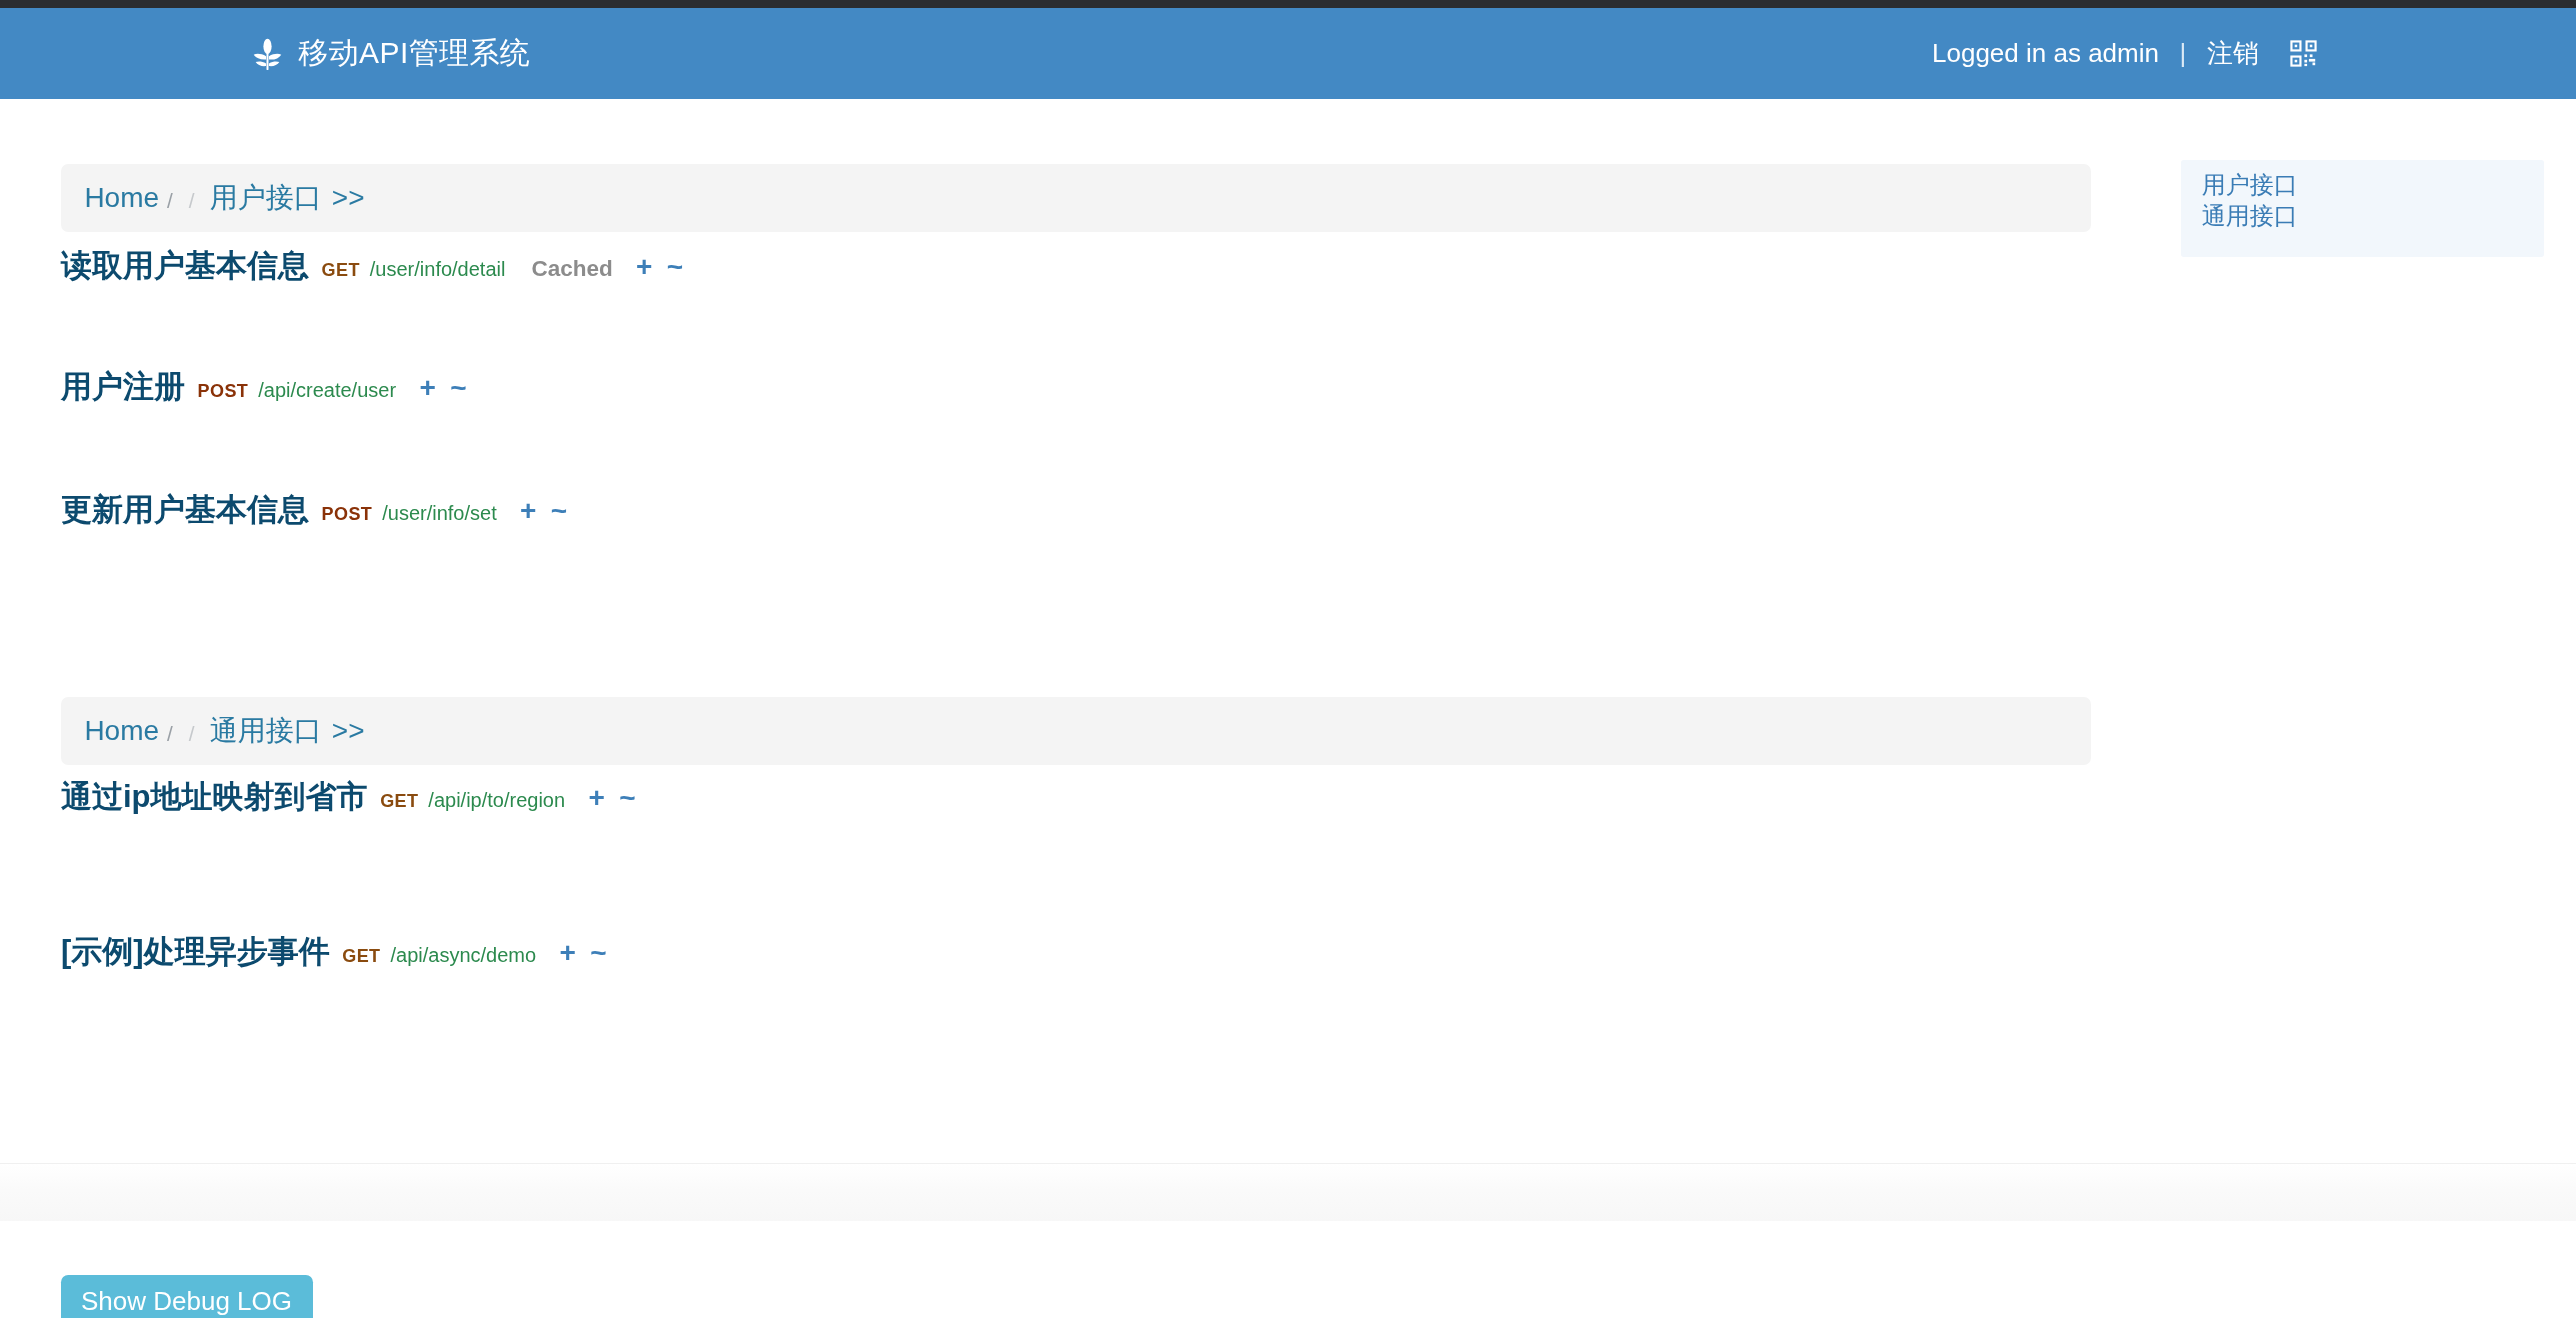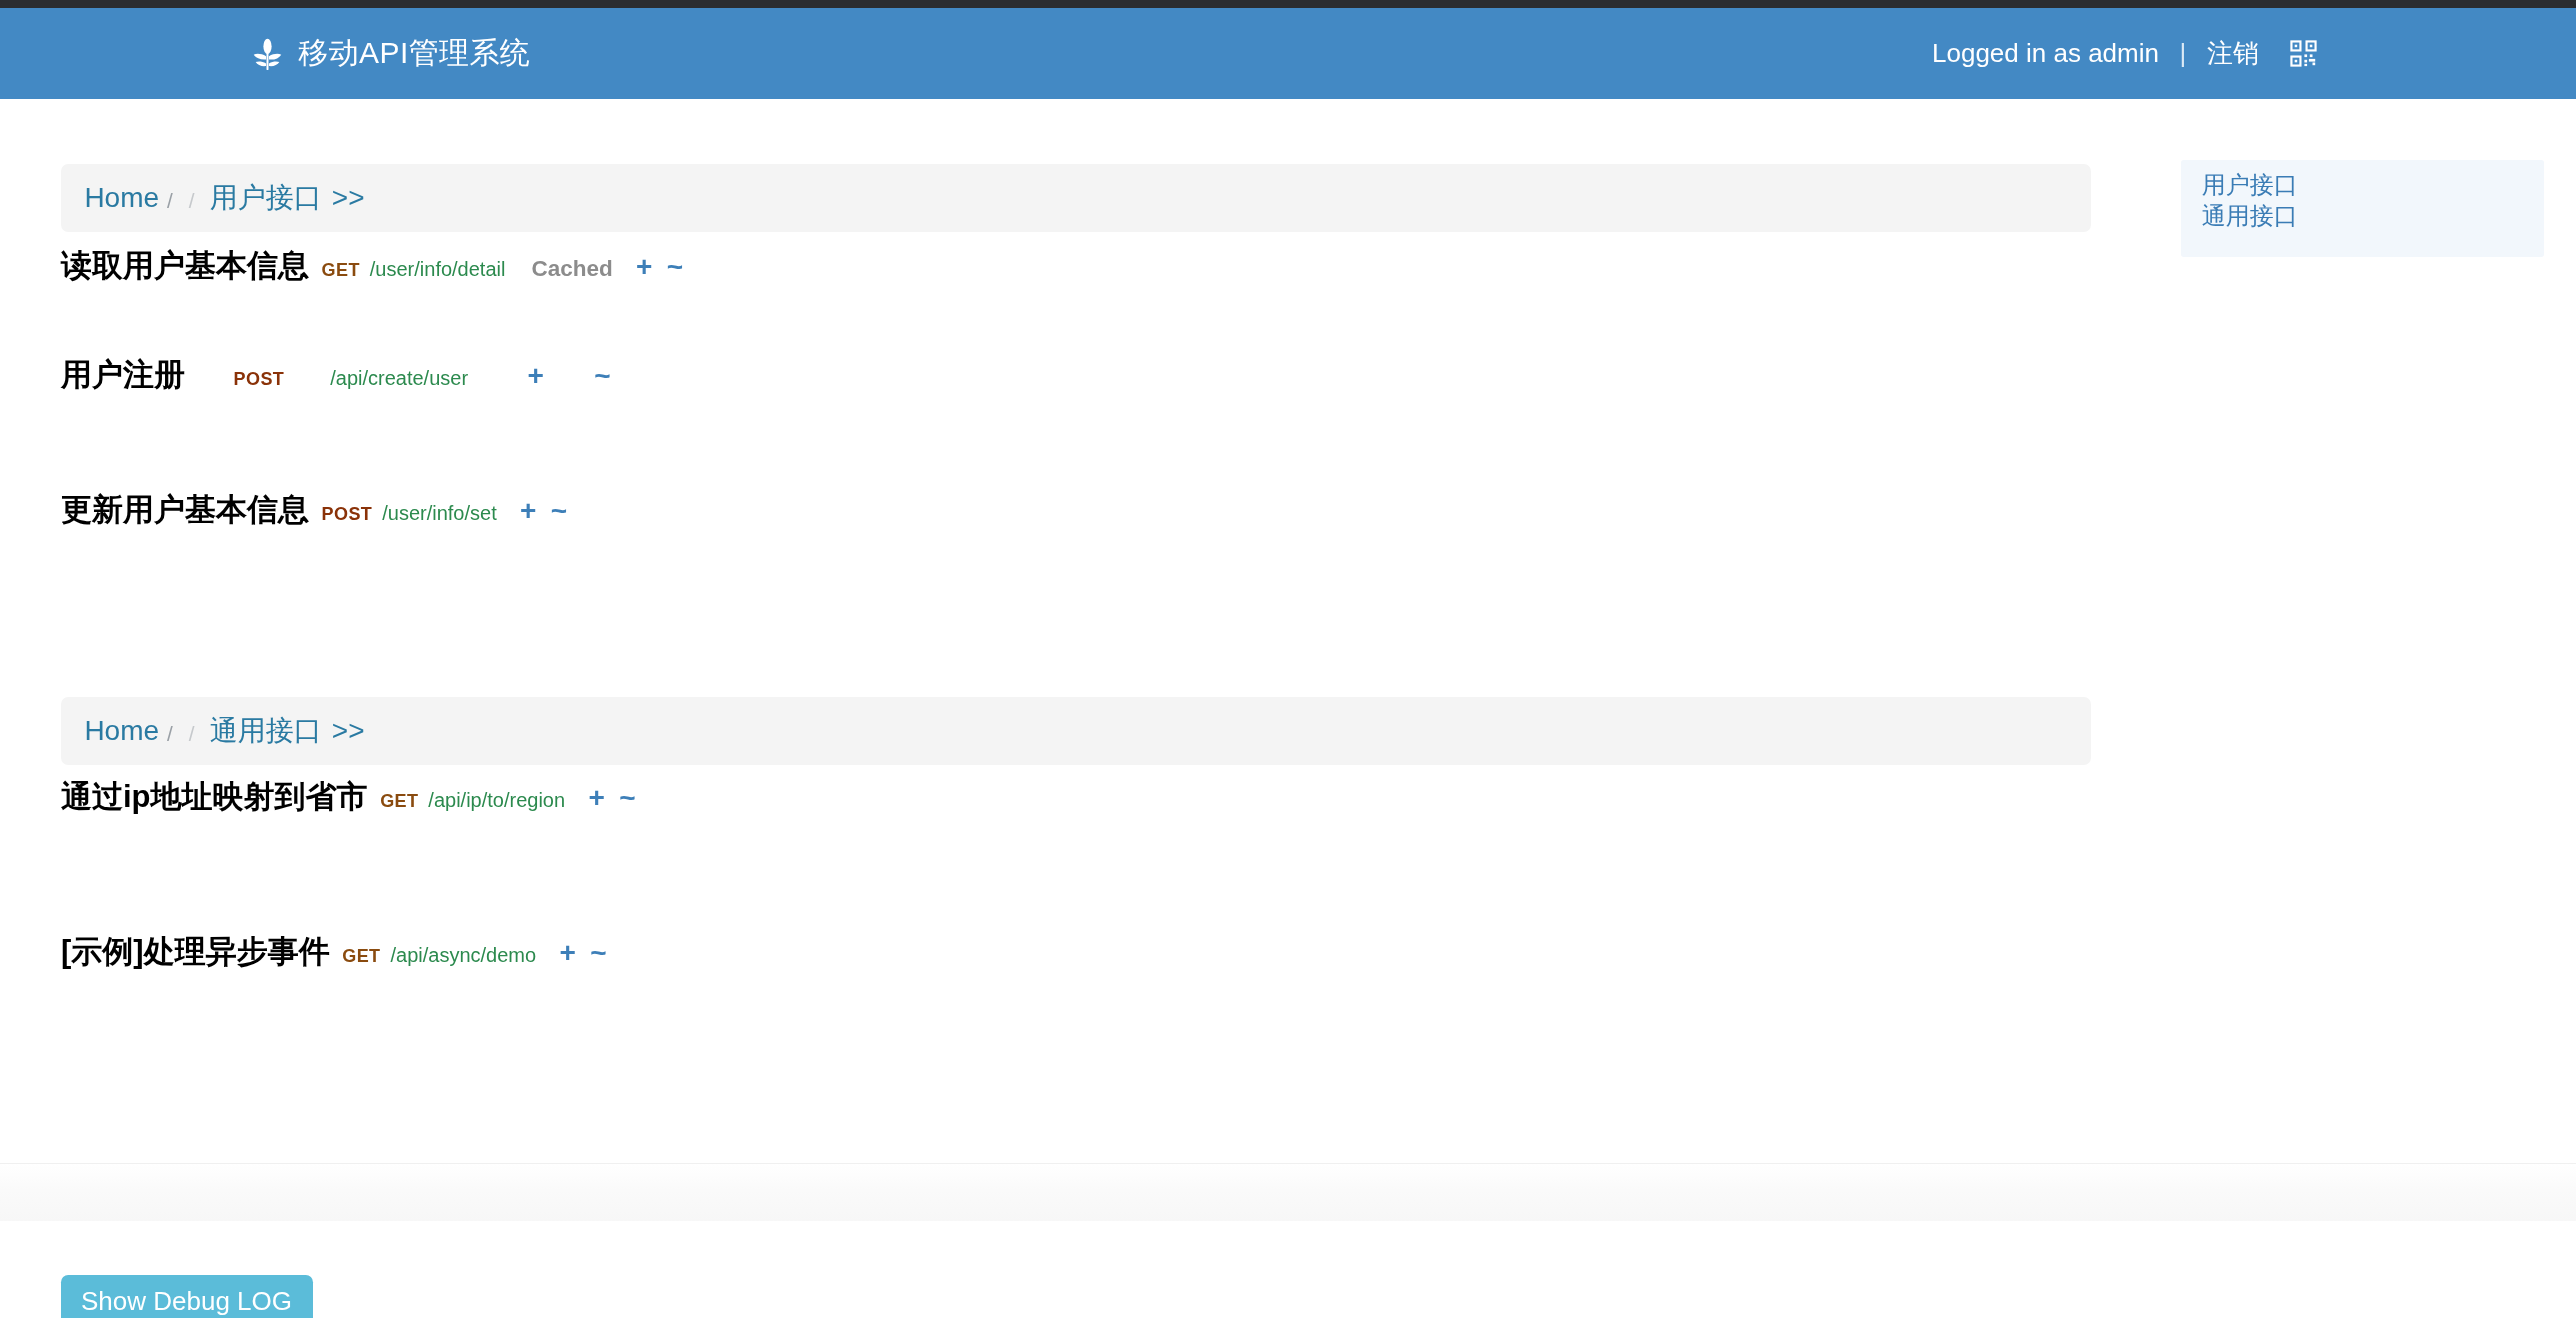--- a/index.html
+++ b/index.html
@@ -139,21 +139,21 @@
   .api-row {
     position: absolute;
     left: 61px;
     display: flex;
     align-items: baseline;
     white-space: nowrap;
   }
   .api-name {
     font-size: 31px;
     font-weight: 700;
-    color: #000000;
+    color: #0c4a6e;
     text-decoration: none;
     letter-spacing: 0px;
   }
   .api-method {
     font-size: 18px;
     font-weight: 700;
     color: #8a4b0f;
     margin-left: 12.6px;
     letter-spacing: 0.4px;
   }
@@ -298,21 +298,21 @@
 
     <div class="api-row" style="top:146px;">
       <a class="api-name" href="#">读取用户基本信息</a>
       <span class="api-method">GET</span>
       <span class="api-path">/user/info/detail</span>
       <span class="api-cached">Cached</span>
       <a class="api-plus" href="#">+</a>
       <a class="api-tilde" href="#">~</a>
     </div>
 
-    <div class="api-row" style="top:255px;gap:36px;">
+    <div class="api-row" style="top:267px;">
       <a class="api-name" href="#">用户注册</a>
       <span class="api-method post">POST</span>
       <span class="api-path">/api/create/user</span>
       <a class="api-plus" href="#">+</a>
       <a class="api-tilde" href="#">~</a>
     </div>
 
     <div class="api-row" style="top:390px;">
       <a class="api-name" href="#">更新用户基本信息</a>
       <span class="api-method post">POST</span>

